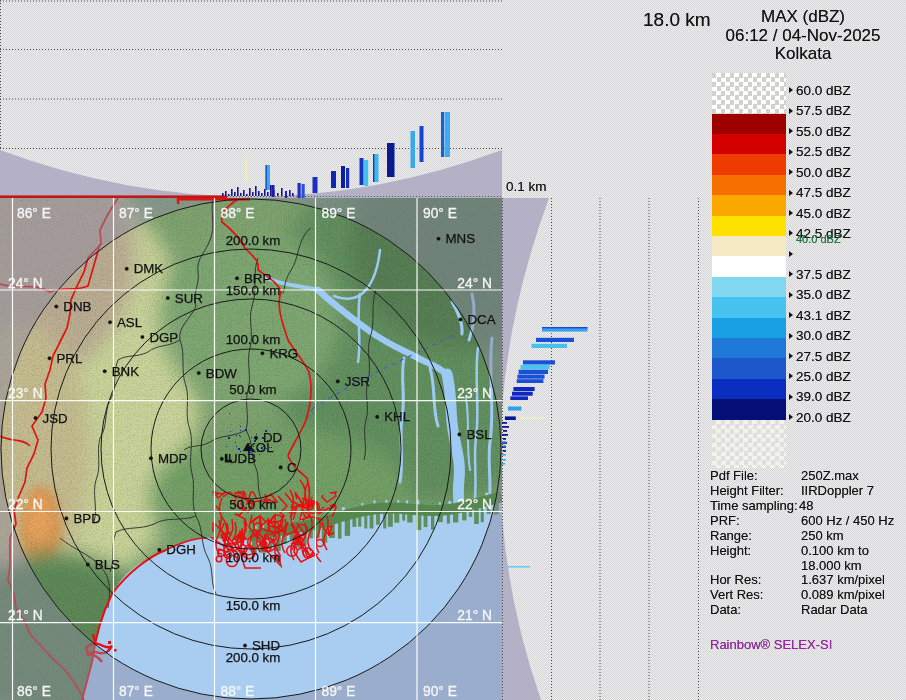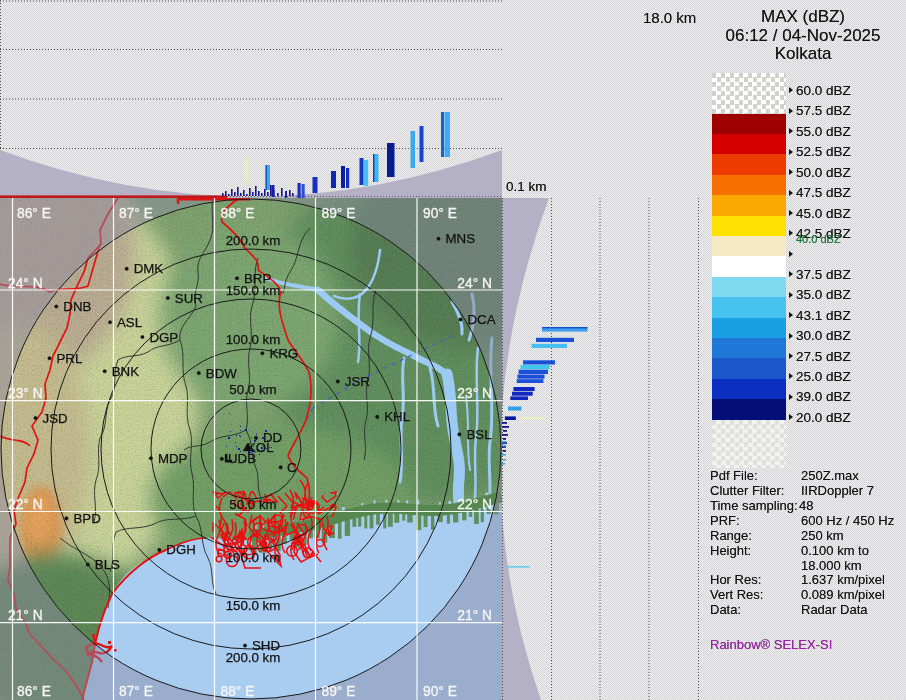--- a/index.html
+++ b/index.html
@@ -446,21 +446,21 @@
       <text x="247" y="254">KOL</text>
       <path d="M243,253 l9,0 l-4.5,-8 z" fill="#111"></path>
       <rect x="225" y="256" width="2.2" height="8" fill="#111"></rect>
       <rect x="225" y="262" width="7" height="2.2" fill="#111"></rect>
       <circle cx="221.8" cy="260.9" r="1.8"></circle>
       <text x="228" y="265">UDB</text>
       <circle cx="280.7" cy="269.4" r="1.8"></circle>
       <text x="287" y="274">C</text>
     </g>
   </svg>
-<div class="abs" style="left:643px;top:9px;font-size:15px;color:#111">18.0 km</div>
+<div class="abs" style="left:643px;top:9px;font-size:19px;color:#111">18.0 km</div>
 <div class="abs" style="left:506px;top:179px;font-size:13.5px;color:#111">0.1 km</div>
 <div class="abs" style="left:700px;top:8px;width:206px;text-align:center;font-size:17px;color:#111;line-height:18.5px">MAX (dBZ)<br>06:12 / 04-Nov-2025<br>Kolkata</div>
 <div class="abs" style="left:712px;top:72.5px;width:74px;height:41.0px;background-image:repeating-conic-gradient(#ffffff 0% 25%, #d2d2cd 0% 50%);background-size:9px 9px"></div>
 <div class="abs" style="left:712px;top:113.5px;width:74px;height:20.3px;background:#9e0000"></div>
 <div class="abs" style="left:712px;top:133.8px;width:74px;height:20.4px;background:#d40000"></div>
 <div class="abs" style="left:712px;top:154.2px;width:74px;height:20.5px;background:#ee3c00"></div>
 <div class="abs" style="left:712px;top:174.7px;width:74px;height:20.3px;background:#f57000"></div>
 <div class="abs" style="left:712px;top:195.0px;width:74px;height:20.5px;background:#fba800"></div>
 <div class="abs" style="left:712px;top:215.5px;width:74px;height:20.4px;background:#ffe100"></div>
 <div class="abs" style="left:712px;top:235.9px;width:74px;height:20.4px;background:#f4e9c2"></div>
@@ -502,21 +502,21 @@
 <div class="abs" style="left:789px;top:353.0px;width:0;height:0;border-left:4.5px solid #111;border-top:3px solid transparent;border-bottom:3px solid transparent"></div>
 <div class="abs" style="left:796px;top:348.5px;font-size:13.5px;color:#111;white-space:nowrap">27.5 dBZ</div>
 <div class="abs" style="left:789px;top:373.4px;width:0;height:0;border-left:4.5px solid #111;border-top:3px solid transparent;border-bottom:3px solid transparent"></div>
 <div class="abs" style="left:796px;top:368.9px;font-size:13.5px;color:#111;white-space:nowrap">25.0 dBZ</div>
 <div class="abs" style="left:789px;top:393.9px;width:0;height:0;border-left:4.5px solid #111;border-top:3px solid transparent;border-bottom:3px solid transparent"></div>
 <div class="abs" style="left:796px;top:389.4px;font-size:13.5px;color:#111;white-space:nowrap">39.0 dBZ</div>
 <div class="abs" style="left:789px;top:414.3px;width:0;height:0;border-left:4.5px solid #111;border-top:3px solid transparent;border-bottom:3px solid transparent"></div>
 <div class="abs" style="left:796px;top:409.8px;font-size:13.5px;color:#111;white-space:nowrap">20.0 dBZ</div>
 <div class="abs" style="left:710px;top:467.9px;font-size:13px;color:#111;white-space:nowrap">Pdf File:</div>
 <div class="abs" style="left:801px;top:467.9px;font-size:13px;color:#111;white-space:nowrap">250Z.max</div>
-<div class="abs" style="left:710px;top:482.9px;font-size:13px;color:#111;white-space:nowrap">Clutter Filter:</div>
+<div class="abs" style="left:710px;top:482.9px;font-size:13px;color:#111;white-space:nowrap">Height Filter:</div>
 <div class="abs" style="left:801px;top:482.9px;font-size:13px;color:#111;white-space:nowrap">IIRDoppler 7</div>
 <div class="abs" style="left:710px;top:498.0px;font-size:13px;color:#111;white-space:nowrap">Time sampling:</div>
 <div class="abs" style="left:799px;top:498.0px;font-size:13px;color:#111;white-space:nowrap">48</div>
 <div class="abs" style="left:710px;top:513.0px;font-size:13px;color:#111;white-space:nowrap">PRF:</div>
 <div class="abs" style="left:801px;top:513.0px;font-size:13px;color:#111;white-space:nowrap">600 Hz / 450 Hz</div>
 <div class="abs" style="left:710px;top:528.1px;font-size:13px;color:#111;white-space:nowrap">Range:</div>
 <div class="abs" style="left:801px;top:528.1px;font-size:13px;color:#111;white-space:nowrap">250 km</div>
 <div class="abs" style="left:710px;top:543.1px;font-size:13px;color:#111;white-space:nowrap">Height:</div>
 <div class="abs" style="left:801px;top:543.1px;font-size:13px;color:#111;white-space:nowrap">0.100 km to</div>
 <div class="abs" style="left:801px;top:558.2px;font-size:13px;color:#111;white-space:nowrap">18.000 km</div>

